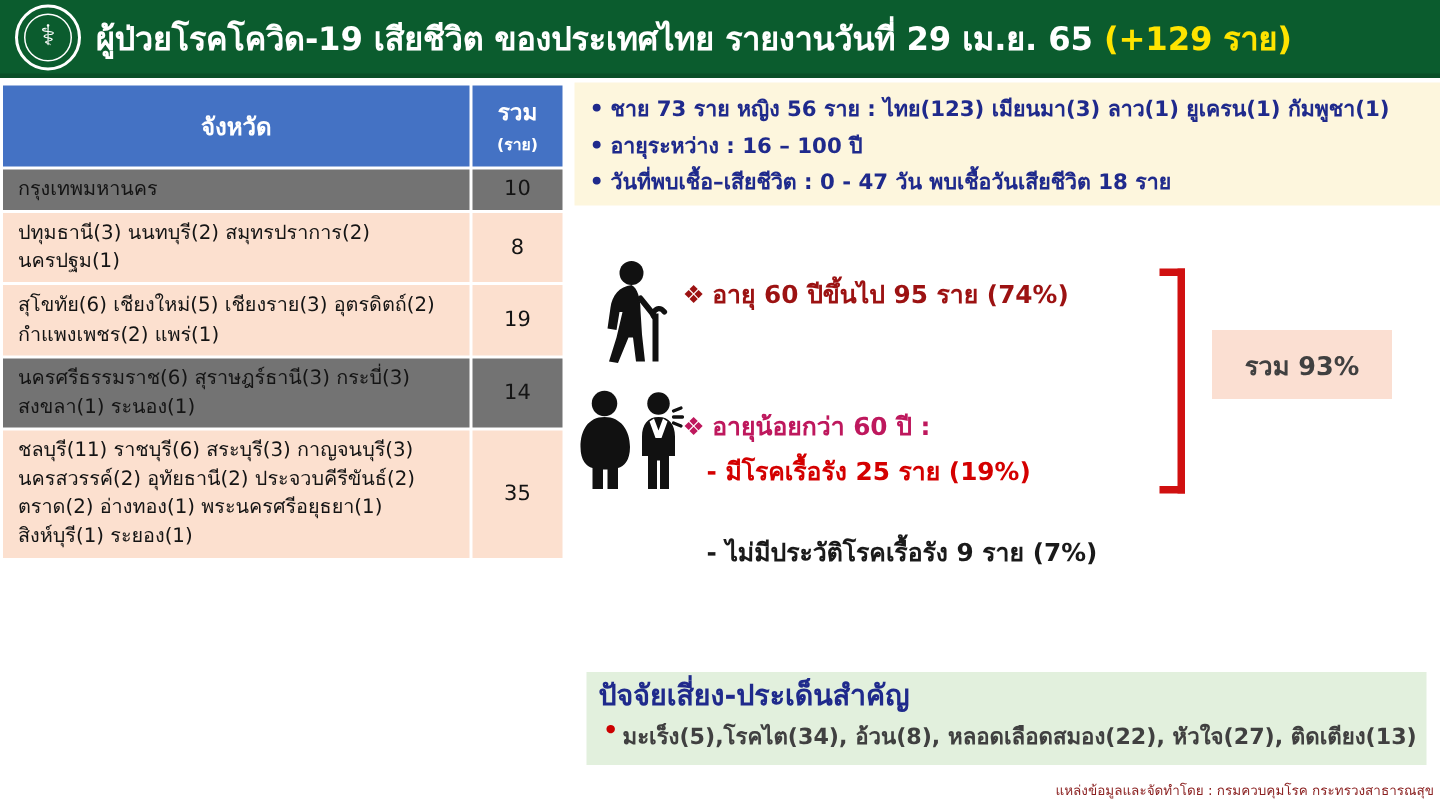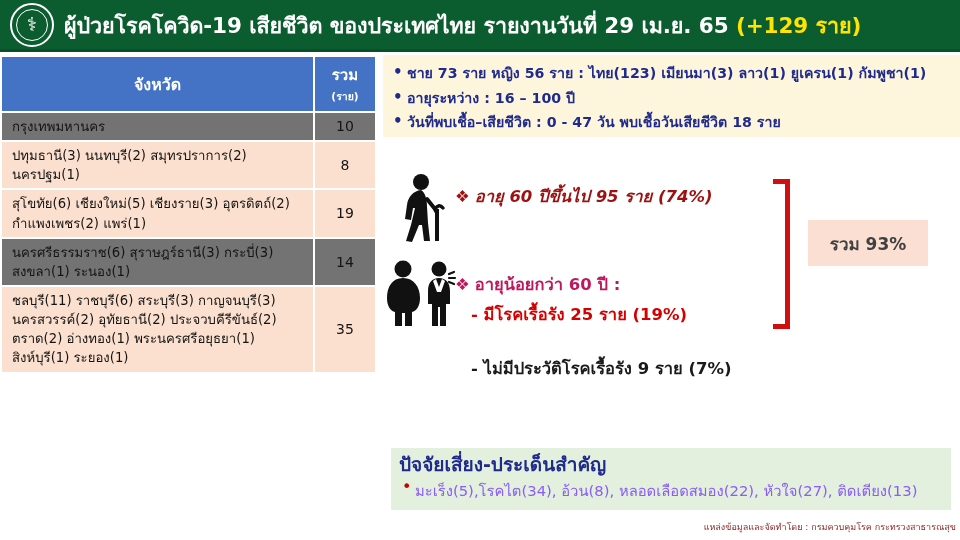--- a/index.html
+++ b/index.html
@@ -180,21 +180,20 @@
   .age-line {
     position: absolute;
     font-weight: bold;
     white-space: nowrap;
   }
   #line-over60 {
     left: 72px;
     top: 18px;
     font-size: 16.5px;
     color: #9c1212;
-    font-style: italic;
   }
   #line-under60 {
     left: 72px;
     top: 106px;
     font-size: 16.5px;
     color: #be185d;
   }
   #line-chronic {
     left: 88px;
     top: 136px;
@@ -257,23 +256,23 @@
     font-weight: bold;
     line-height: 1.2;
     white-space: nowrap;
   }
   #risk-list {
     list-style: none;
     margin: 3px 0 0 0;
     padding: 0;
   }
   #risk-list li {
-    color: #8b5cf6;
+    color: #404040;
     font-size: 14.8px;
-    font-weight: normal;
+    font-weight: bold;
     padding-left: 16px;
     position: relative;
     white-space: nowrap;
   }
   #risk-list li::before {
     content: "\2022";
     position: absolute;
     left: 3px;
     top: -2px;
     font-size: 16px;

